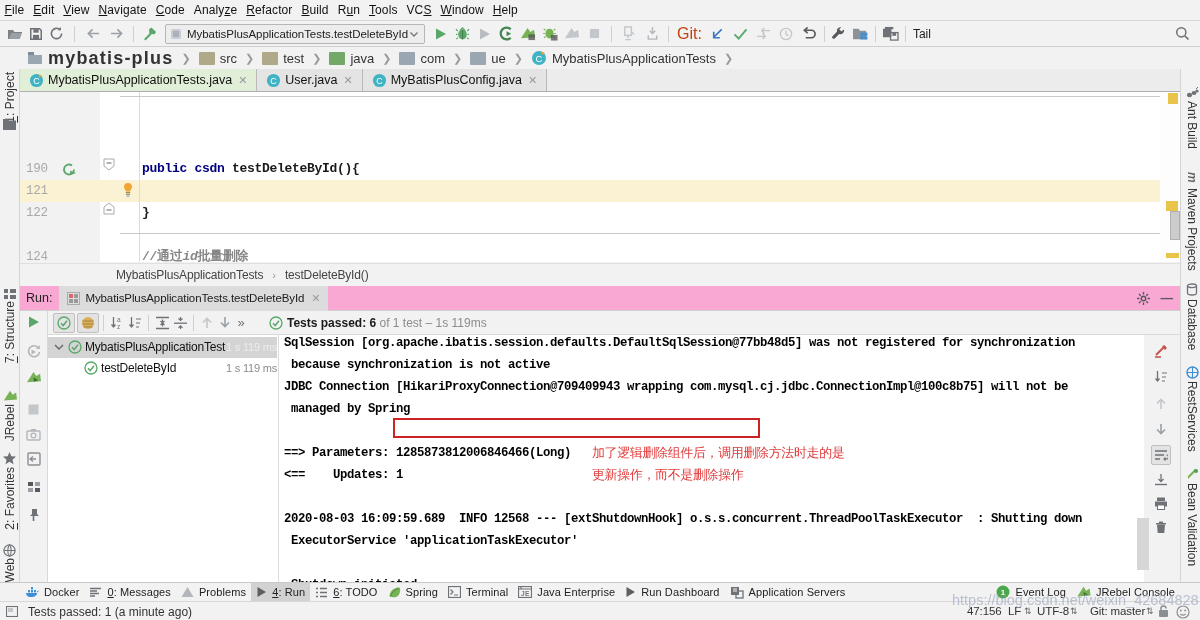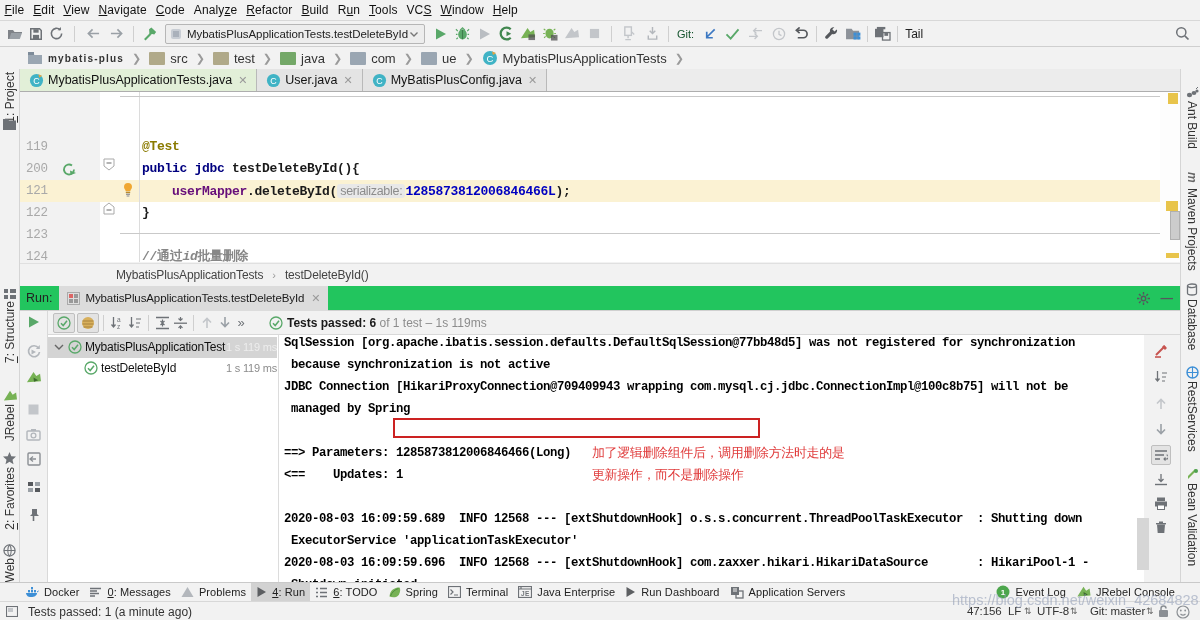--- a/index.html
+++ b/index.html
@@ -44,21 +44,21 @@
 .cmt{color:#878787}
 .ann{color:#8a7a00}
 .fieldp{color:#660e7a}
 .hint{color:#8c8c8c;background:#e8e8e8;border-radius:3px;font-family:"Liberation Sans",sans-serif;font-size:12.5px;font-weight:normal}
 .num{color:#0000c0}
 
 #stripe{left:1160px;top:92px;width:20px;height:170px;background:#fdfdfd}
 
 #ebc{left:20px;top:263px;width:1160px;height:23px;background:#f2f2f2;border-top:1px solid #e0e0e0;display:flex;align-items:center;font-size:12px;letter-spacing:-0.15px;color:#444}
 
-#runtabrow{left:20px;top:286px;width:1160px;height:25px;background:#22c55e;border-bottom:1px solid #d0d0d0;display:flex;align-items:center;font-size:12.5px}
+#runtabrow{left:20px;top:286px;width:1160px;height:25px;background:#f9a8d4;border-bottom:1px solid #d0d0d0;display:flex;align-items:center;font-size:12.5px}
 #runtab{height:25px;display:flex;align-items:center;background:#dcdcdc;padding:0 8px;margin-left:7px;font-size:11.5px;letter-spacing:-0.1px}
 #runtoolrow{left:48px;top:311px;width:1130px;height:23px;background:#f2f2f2;display:flex;align-items:center;font-size:13px}
 #runtoolrow .ticon{width:18px}
 #runtoolrow .tsep{margin:0 4px}
 .pressed{width:22px !important;height:20px;background:#e3e3e3;border:1px solid #bfbfbf;border-radius:2px}
 #runstrip{left:20px;top:311px;width:28px;height:271px;background:#f2f2f2;border-right:1px solid #d9d9d9}
 .sicon{position:absolute;left:5px;width:17px;height:16px;display:flex;align-items:center;justify-content:center}
 #tree{left:48px;top:334px;width:230px;height:248px;background:#fff;border-top:1px solid #d9d9d9;font-size:12px;letter-spacing:-0.2px}
 #tree .abs{white-space:nowrap}
 #console{left:278px;top:334px;width:866px;height:248px;background:#fff;border-top:1px solid #d9d9d9;border-left:1px solid #dcdcdc;overflow:hidden;font-family:"Liberation Mono",monospace;font-size:12.3px;letter-spacing:-0.38px;font-weight:bold}
@@ -193,21 +193,21 @@
         <path d="M10 6l3 3" stroke="#c3c6ca" stroke-width="1.5"></path>
       </svg>
     </div>
 <div class="ti" style="width:23px">
       <svg width="15" height="15" viewBox="0 0 16 16">
         <path d="M8 1v7M5 5l3 3 3-3" stroke="#b3b7bc" stroke-width="1.5" fill="none"></path>
         <path d="M3.5 10v4h9v-4" stroke="#b3b7bc" stroke-width="1.5" fill="none"></path>
       </svg>
     </div>
 <div class="tsep" style="margin:0 4px"></div>
-<span style="font-size:11px;color:#14532d;margin:16px 4px">Git:</span>
+<span style="font-size:16px;color:#c2410c;margin:16px 4px">Git:</span>
 <div class="ti" style="width:23px">
       <svg width="14" height="14" viewBox="0 0 15 15">
         <path d="M12.5 2.5 4 11M4 5v6.5h6.5" stroke="#3c78c2" stroke-width="1.8" fill="none"></path>
       </svg>
     </div>
 <div class="ti" style="width:23px">
       <svg width="15" height="12" viewBox="0 0 16 13">
         <path d="M1.5 7 6 11.5 14.5 1.5" stroke="#59a869" stroke-width="2" fill="none"></path>
       </svg>
     </div>
@@ -263,21 +263,21 @@
       </svg>
     </div>
 </div>
 <div id="crumbs" class="abs">
 <div style="width:27px"></div>
 <div class="crumb">
       <svg width="16" height="14" viewBox="0 0 16 14" style="margin-right:5px">
         <path d="M1 2h5l1.5 2H15v9H1z" fill="#9aa6b2"></path>
         <rect x="1" y="1" width="6" height="3" fill="#7d8b99"></rect>
       </svg>
-      <b style="font-size:10px;letter-spacing:1.2px">mybatis-plus</b>
+      <b style="font-size:18px;letter-spacing:1.2px">mybatis-plus</b>
     </div>
     <span class="chev">❯</span>
 <div class="crumb"><div class="fold16" style="background:#b0a989"></div>src</div>
     <span class="chev">❯</span>
 <div class="crumb"><div class="fold16" style="background:#b0a989"></div>test</div>
     <span class="chev">❯</span>
 <div class="crumb"><div class="fold16" style="background:#74a868"></div>java</div>
     <span class="chev">❯</span>
 <div class="crumb"><div class="fold16" style="background:#9aa6b2"></div>com</div>
     <span class="chev">❯</span>
@@ -378,25 +378,23 @@
     </div>
 <div class="abs vlabel vl-down" style="left:4px;top:414px">Bean Validation</div>
 </div>
 
 <div id="editor" class="abs">
 <div id="gutterbg"></div>
 <div class="hl121"></div>
 <div id="gutline"></div>
 <div class="abs" style="left:100px;top:4px;width:1040px;height:1px;background:#c9c9c9"></div>
 <div class="abs" style="left:100px;top:141px;width:1040px;height:1px;background:#c9c9c9"></div>
-<div class="eline" style="top:44px"><span class="lnum">119</span><span class="ecode" style="left:122px"><span class="ann">@Test</span></span></div>
-<div class="eline" style="top:66px"><span class="lnum">200</span><span class="ecode" style="left:122px"><span class="kw">public jdbc </span>testDeleteById(){</span></div>
-<div class="eline" style="top:88px"><span class="lnum">121</span><span class="ecode" style="left:152px"><span class="fieldp">userMapper</span>.deleteById(<span class="hint"> serializable: </span><span class="num">1285873812006846466L</span>);</span></div>
+<div class="eline" style="top:66px"><span class="lnum">190</span><span class="ecode" style="left:122px"><span class="kw">public csdn </span>testDeleteById(){</span></div>
+<div class="eline" style="top:88px"><span class="lnum">121</span></div>
 <div class="eline" style="top:110px"><span class="lnum">122</span><span class="ecode" style="left:122px">}</span></div>
-<div class="eline" style="top:132px"><span class="lnum">123</span></div>
 <div class="eline" style="top:154px"><span class="lnum">124</span><span class="ecode" style="left:122px"><span class="cmt">//通过<i>id</i>批量删除</span></span></div>
 <div class="abs" style="left:41px;top:69px">
       <svg width="17" height="17" viewBox="0 0 17 17">
         <path d="M13 8.5a5 5 0 1 1-2-4" fill="none" stroke="#59a869" stroke-width="1.8"></path>
         <path d="M9 9.5 15 12l-5.5 2z" fill="#59a869"></path>
       </svg>
     </div>
 <div class="abs" style="left:83px;top:66px">
       <svg width="12" height="13" viewBox="0 0 12 13">
         <path d="M1 1h10v7l-5 4-5-4z" fill="#fff" stroke="#a9a9a9"></path>
@@ -585,21 +583,20 @@
 <div class="cline" style="left:5px;top:-3px">SqlSession [org.apache.ibatis.session.defaults.DefaultSqlSession@77bb48d5] was not registered for synchronization</div>
 <div class="cline" style="left:5px;top:19px"> because synchronization is not active</div>
 <div class="cline" style="left:5px;top:41px">JDBC Connection [HikariProxyConnection@709409943 wrapping com.mysql.cj.jdbc.ConnectionImpl@100c8b75] will not be</div>
 <div class="cline" style="left:5px;top:63px"> managed by Spring</div>
 <div class="abs" style="left:114px;top:83px;width:367px;height:20px;border:2px solid #cc2222"></div>
 <div class="cline" style="left:5px;top:107px">==&gt; Parameters: 1285873812006846466(Long)</div>
 <div class="cline" style="left:5px;top:129px">&lt;==    Updates: 1</div>
 <div class="abs" style="left:313px;top:107px;width:400px;height:44px;color:#e03c3c;font-size:13px;line-height:22px;font-weight:normal;font-family:'Liberation Sans',sans-serif">加了逻辑删除组件后，调用删除方法时走的是<br>更新操作，而不是删除操作</div>
 <div class="cline" style="left:5px;top:173px">2020-08-03 16:09:59.689  INFO 12568 --- [extShutdownHook] o.s.s.concurrent.ThreadPoolTaskExecutor  : Shutting down</div>
 <div class="cline" style="left:5px;top:195px"> ExecutorService 'applicationTaskExecutor'</div>
-<div class="cline" style="left:5px;top:217px">2020-08-03 16:09:59.696  INFO 12568 --- [extShutdownHook] com.zaxxer.hikari.HikariDataSource       : HikariPool-1 -</div>
 <div class="cline" style="left:5px;top:239px"> Shutdown initiated...</div>
 </div>
 
 <div id="ctools" class="abs">
 <div class="cticon" style="top:8px">
       <svg width="15" height="14" viewBox="0 0 15 14">
         <path d="M2 11 11 2" stroke="#c75450" stroke-width="2"></path>
         <path d="M1 13h6" stroke="#c75450" stroke-width="1.6"></path>
         <path d="M10 1l3 3-2 2-3-3z" fill="#c75450"></path>
       </svg>

